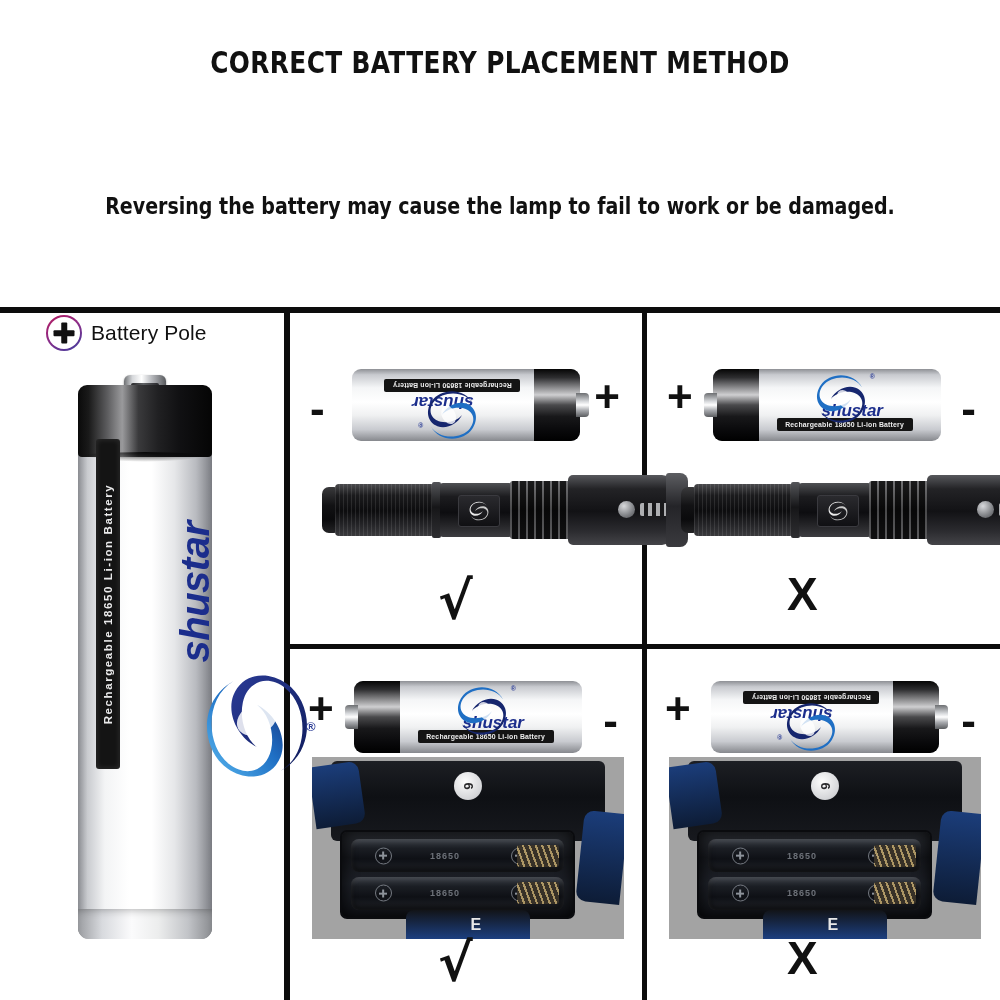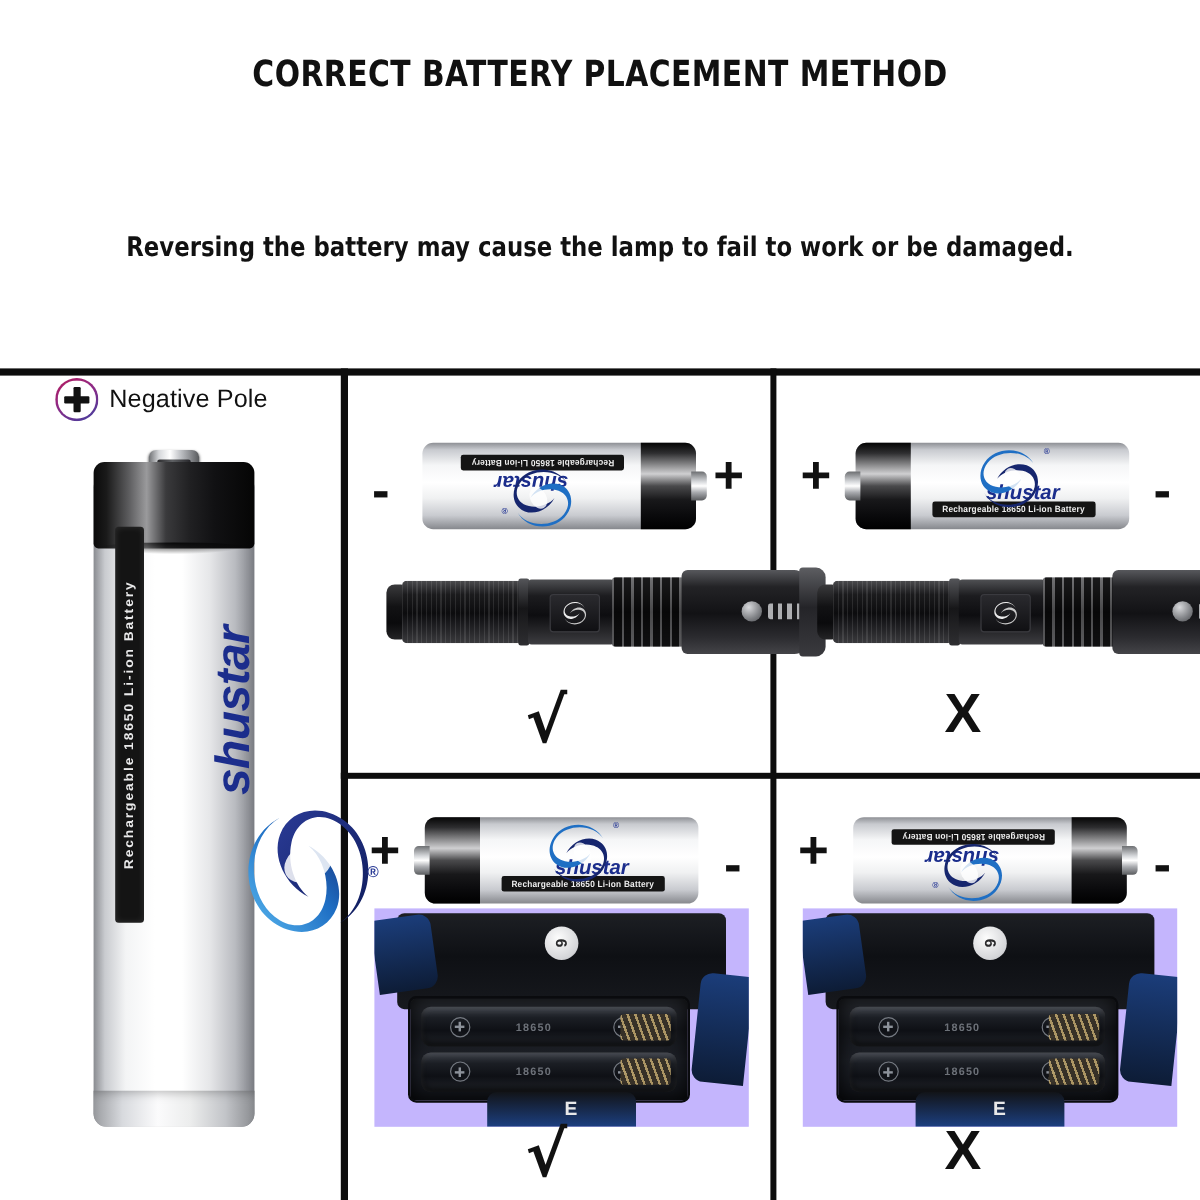--- a/index.html
+++ b/index.html
@@ -126,21 +126,21 @@
   .t-head{left:246px;top:2px;width:104px;height:70px;border-radius:5px 10px 10px 5px;
     background:linear-gradient(180deg,#57585c 0%,#232326 20%,#121215 52%,#2b2b2f 80%,#444448 100%);}
   .t-bezel{left:344px;top:0px;width:22px;height:74px;border-radius:3px 8px 8px 3px;
     background:linear-gradient(180deg,#5d5e62,#242428 45%,#3a3a3e);}
   .t-dot{left:296px;top:28px;width:17px;height:17px;border-radius:50%;
     background:radial-gradient(circle at 35% 30%,#d8d9dc,#7e8084 60%,#4a4b4f);}
   .t-marks{left:318px;top:30px;width:40px;height:13px;border-radius:2px;
     background:repeating-linear-gradient(90deg,#c9cacd 0 4px,#1a1a1c 4px 8px);opacity:.85;}
 
   
-  .lamp{position:absolute;overflow:hidden;background:#c4b5fd;}
+  .lamp{position:absolute;overflow:hidden;background:#a3a3a3;}
   .lamp-body{position:absolute;left:6%;top:2%;width:88%;height:44%;border-radius:6px;
     background:linear-gradient(180deg,#1d1f24 0%,#0e1014 45%,#17191e 100%);}
   .lamp-knob{position:absolute;left:50%;top:8%;width:28px;height:28px;border-radius:50%;
     transform:translateX(-50%);background:radial-gradient(circle at 40% 35%,#fdfdfd,#d4d5d8 70%,#a7a8ac);}
   .lamp-knob i{position:absolute;left:50%;top:50%;transform:translate(-50%,-50%) rotate(90deg);
     font-style:normal;font-size:13px;color:#2a2a2c;font-weight:bold;}
   .lamp-tray{position:absolute;left:9%;top:40%;width:74%;height:47%;border-radius:7px;
     background:linear-gradient(180deg,#2a2d33 0%,#15171c 30%,#1d2027 60%,#101217 100%);
     border:2px solid #0a0b0e;box-shadow:inset 0 0 16px rgba(0,0,0,.9);}
   .slot{position:absolute;left:4%;width:92%;height:38%;border-radius:8px;
@@ -183,21 +183,21 @@
   <div class="rule rule-vert-mid"></div>
   <div class="rule rule-horiz-mid"></div>
 
   <div class="left-panel">
 
     <div class="pole-row pole-pos">
       <div class="pole-badge">
         <span class="bar-h"></span>
           <span class="bar-v"></span>
       </div>
-      <div class="pole-label">Negative Pole</div>
+      <div class="pole-label">Battery Pole</div>
     </div>
 
     <div class="big-batt">
       <div class="bb-body"></div>
       <div class="bb-nub"></div>
       <div class="bb-collar"></div>
       <div class="bb-bottom"></div>
       <div class="bb-strip">
         <span>Rechargeable 18650 Li-ion Battery</span>
       </div>

